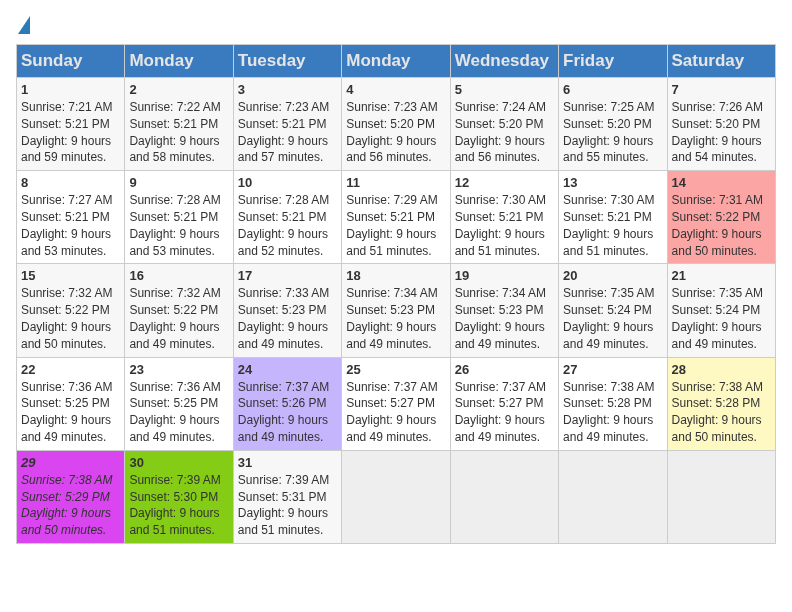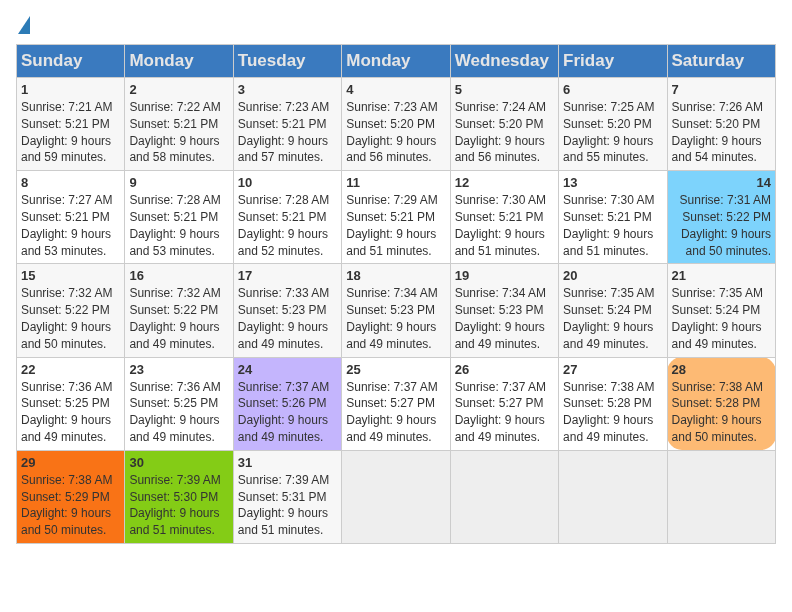--- a/index.html
+++ b/index.html
@@ -147,21 +147,21 @@
           <div class="day-info">Sunrise: 7:29 AM<br>Sunset: 5:21 PM<br>Daylight: 9 hours and 51 minutes.</div>
         </td>
         <td style="background: rgb(255, 255, 255);">
           <span class="day-number">12</span>
           <div class="day-info">Sunrise: 7:30 AM<br>Sunset: 5:21 PM<br>Daylight: 9 hours and 51 minutes.</div>
         </td>
         <td style="background: rgb(255, 255, 255);">
           <span class="day-number">13</span>
           <div class="day-info">Sunrise: 7:30 AM<br>Sunset: 5:21 PM<br>Daylight: 9 hours and 51 minutes.</div>
         </td>
-        <td style="background: #7dd3fc; text-align: right;">
+        <td style="background: #fca5a5;">
           <span class="day-number">14</span>
           <div class="day-info">Sunrise: 7:31 AM<br>Sunset: 5:22 PM<br>Daylight: 9 hours and 50 minutes.</div>
         </td>
       </tr>
       <tr style="background: #0c4a6e;">
         <td style="background: rgb(247, 247, 247);">
           <span class="day-number">15</span>
           <div class="day-info">Sunrise: 7:32 AM<br>Sunset: 5:22 PM<br>Daylight: 9 hours and 50 minutes.</div>
         </td>
         <td style="background: rgb(247, 247, 247);">
@@ -207,27 +207,27 @@
           <div class="day-info">Sunrise: 7:37 AM<br>Sunset: 5:27 PM<br>Daylight: 9 hours and 49 minutes.</div>
         </td>
         <td style="background: rgb(255, 255, 255);">
           <span class="day-number">26</span>
           <div class="day-info">Sunrise: 7:37 AM<br>Sunset: 5:27 PM<br>Daylight: 9 hours and 49 minutes.</div>
         </td>
         <td style="background: rgb(255, 255, 255);">
           <span class="day-number">27</span>
           <div class="day-info">Sunrise: 7:38 AM<br>Sunset: 5:28 PM<br>Daylight: 9 hours and 49 minutes.</div>
         </td>
-        <td style="background: #fdba74; border-radius: 15px;">
+        <td style="background: #fef9c3;">
           <span class="day-number">28</span>
           <div class="day-info">Sunrise: 7:38 AM<br>Sunset: 5:28 PM<br>Daylight: 9 hours and 50 minutes.</div>
         </td>
       </tr>
       <tr style="background: rgb(247, 247, 247);">
-        <td style="background: #f97316;">
+        <td style="background: #d946ef; font-style: italic;">
           <span class="day-number">29</span>
           <div class="day-info">Sunrise: 7:38 AM<br>Sunset: 5:29 PM<br>Daylight: 9 hours and 50 minutes.</div>
         </td>
         <td style="background: #84cc16;">
           <span class="day-number">30</span>
           <div class="day-info">Sunrise: 7:39 AM<br>Sunset: 5:30 PM<br>Daylight: 9 hours and 51 minutes.</div>
         </td>
         <td style="background: rgb(247, 247, 247);">
           <span class="day-number">31</span>
           <div class="day-info">Sunrise: 7:39 AM<br>Sunset: 5:31 PM<br>Daylight: 9 hours and 51 minutes.</div>

